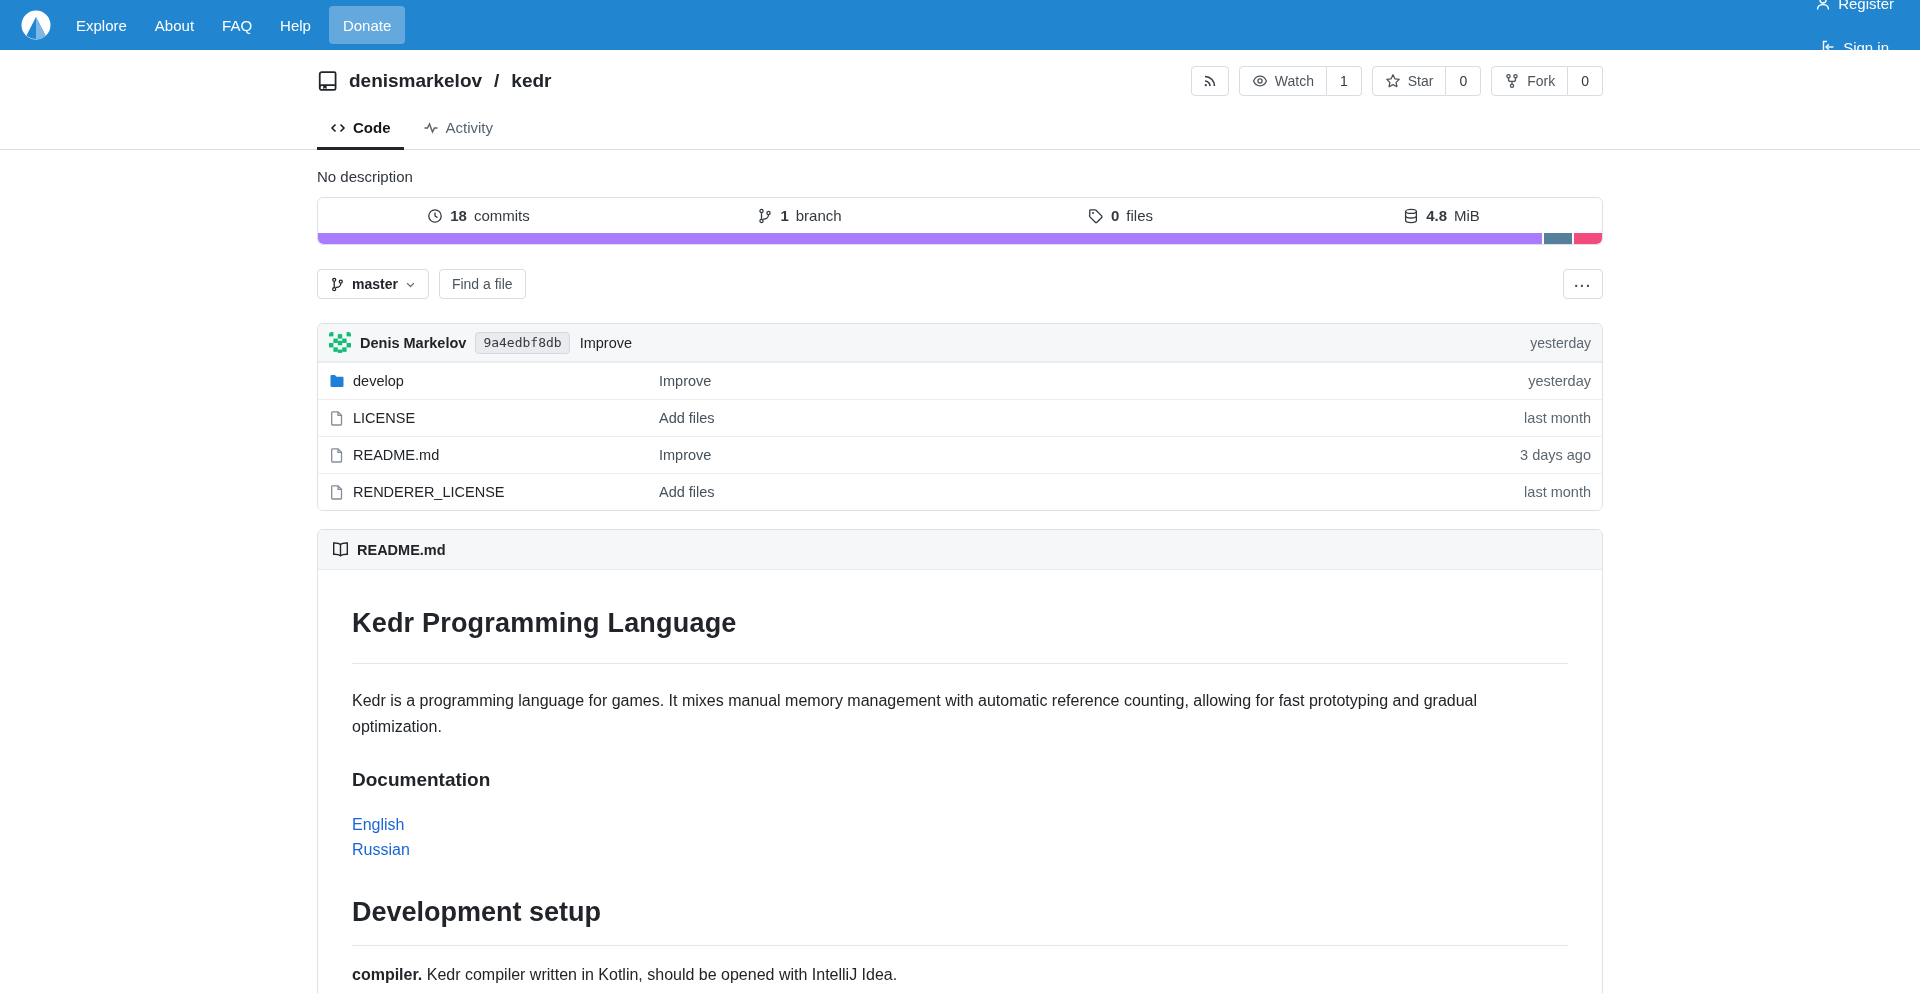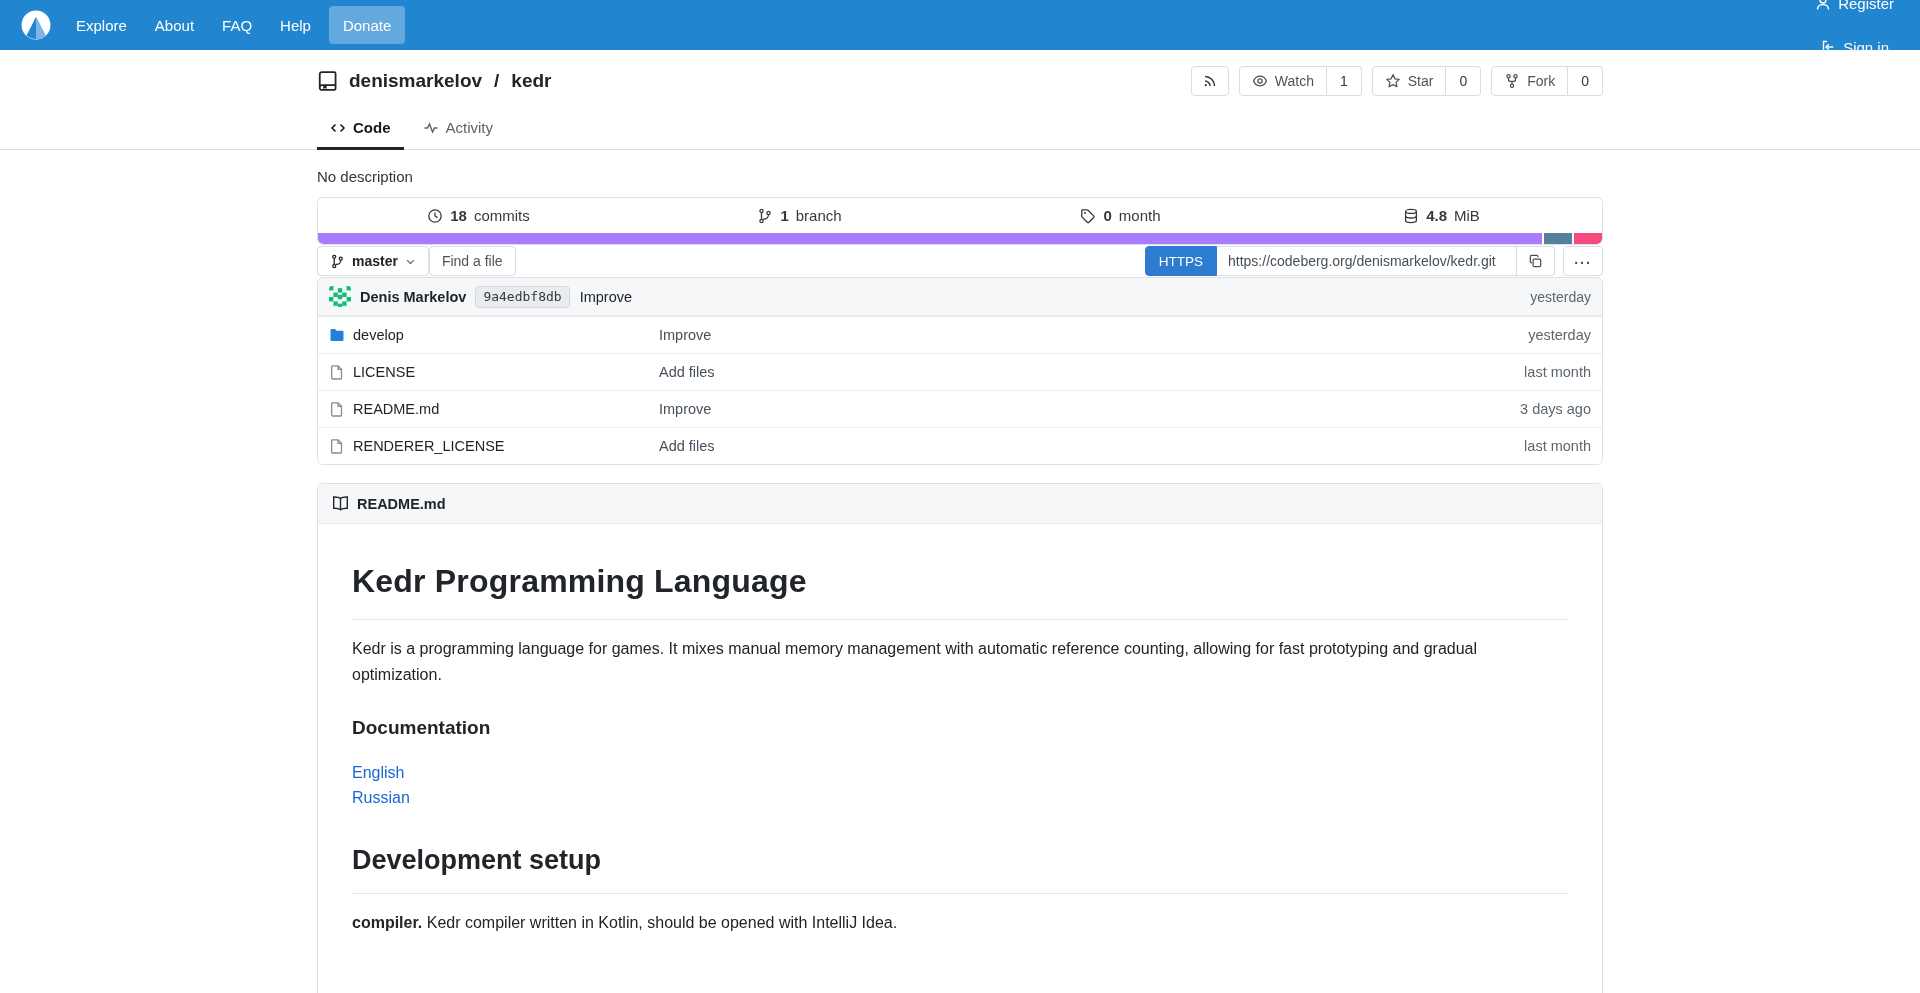--- a/index.html
+++ b/index.html
@@ -61,21 +61,21 @@
 
   .stats-box { border:1px solid #dde1e6; border-radius:6px; margin-top:12px; overflow:hidden; background:#fff; }
   .stats-row { display:flex; height:35px; }
   .stat { flex:1; display:flex; align-items:center; justify-content:center; gap:7px; font-size:15px; color:#343a40; cursor:pointer; }
   .stat b { font-weight:bold; }
   .lang-bar { display:flex; height:11px; gap:2px; background:#fff; }
   .lang-seg:first-child { border-bottom-left-radius:5px; }
   .lang-seg:last-child { border-bottom-right-radius:5px; }
 
   
-  .toolbar { display:flex; align-items:center; margin:1px 0; }
+  .toolbar { display:flex; align-items:center; margin:24px 0; gap:10px; }
   .btn .bold { font-weight:bold; color:#212529; }
   .clone-area { margin-left:auto; display:flex; align-items:center; gap:8px; }
   .clone-group { display:flex; align-items:stretch; }
   .proto-btn {
     background:#2e7cd0; color:#fff; border:1px solid #2e7cd0;
     border-radius:4px 0 0 4px; padding:0 13px; display:flex; align-items:center;
     font-size:13.5px; cursor:pointer; height:30px;
   }
   .clone-url {
     width:300px; height:30px; border:1px solid #d8dde3; border-left:none;
@@ -113,21 +113,21 @@
   .file-time { color:#5c6670; text-align:right; }
 
   
   .readme-box { border:1px solid #dde1e6; border-radius:6px; margin-top:18px; background:#fff; overflow:hidden; }
   .readme-header {
     display:flex; align-items:center; gap:8px; padding:11px 14px;
     background:#f6f7f9; border-bottom:1px solid #e7eaee; font-weight:bold; font-size:14.5px;
   }
   .readme-body { padding:14px 34px 48px; font-size:16px; line-height:1.6; color:#212529; }
   .readme-body h1 {
-    font-size:32px; margin:18px 0 16px; padding-bottom:12px;
+    font-size:27px; margin:18px 0 24px; padding-bottom:18px;
     border-bottom:1px solid #e4e7eb; font-weight:bold; letter-spacing:0.2px;
   }
   .readme-body h2 {
     font-size:27px; margin:28px 0 16px; padding-bottom:11px;
     border-bottom:1px solid #e4e7eb; font-weight:bold;
   }
   .readme-body h3 { font-size:19px; margin:26px 0 14px; font-weight:bold; }
   .readme-body p { margin:16px 0; }
   .readme-body a.mdlink { color:#1a66d6; cursor:pointer; }
   code.inline {
@@ -267,21 +267,21 @@
         </svg>
         <b>1</b>
         <span>branch</span>
       </a>
       <a class="stat">
         <svg width="16" height="16" viewBox="0 0 16 16" fill="none" stroke="#343a40" stroke-width="1.3">
           <path d="M1.8 7 V2.5 a0.7 0.7 0 0 1 0.7 -0.7 H7 a1.5 1.5 0 0 1 1.05 0.44 l5.6 5.6 a1.2 1.2 0 0 1 0 1.7 l-4.66 4.66 a1.2 1.2 0 0 1 -1.7 0 l-5.6 -5.6 A1.5 1.5 0 0 1 1.8 7 Z"></path>
           <circle cx="5" cy="5" r="1" fill="#343a40" stroke="none"></circle>
         </svg>
         <b>0</b>
-        <span>month</span>
+        <span>files</span>
       </a>
       <a class="stat">
         <svg width="16" height="16" viewBox="0 0 16 16" fill="none" stroke="#343a40" stroke-width="1.3">
           <ellipse cx="8" cy="3.4" rx="5.4" ry="2"></ellipse>
             <path d="M2.6 3.4 v9.2 c0 1.1 2.4 2 5.4 2 s5.4 -0.9 5.4 -2 V3.4"></path>
             <path d="M2.6 8 c0 1.1 2.4 2 5.4 2 s5.4 -0.9 5.4 -2"></path>
         </svg>
         <b>4.8</b>
         <span>MiB</span>
       </a>
@@ -304,30 +304,20 @@
       </svg>
       <span class="bold">master</span>
       <svg width="11" height="11" viewBox="0 0 16 16" fill="none" stroke="#6b737c" stroke-width="2">
         <path d="M3 6 l5 5 5 -5"></path>
       </svg>
     </div>
     <div class="btn">
       <span>Find a file</span>
     </div>
     <div class="clone-area">
-      <div class="clone-group">
-        <div class="proto-btn">HTTPS</div>
-        <input class="clone-url" readonly="" value="https://codeberg.org/denismarkelov/kedr.git" style="">
-        <div class="copy-btn">
-          <svg width="15" height="15" viewBox="0 0 16 16" fill="none" stroke="#46505a" stroke-width="1.3">
-            <rect x="5.5" y="5.5" width="8" height="8" rx="1.2"></rect>
-              <path d="M10.5 3.5 v-0.8 a1.2 1.2 0 0 0 -1.2 -1.2 H3.7 a1.2 1.2 0 0 0 -1.2 1.2 v5.6 a1.2 1.2 0 0 0 1.2 1.2 h0.8"></path>
-          </svg>
-        </div>
-      </div>
       <div class="btn icon-btn more-btn">
         <span class="dots">...</span>
       </div>
     </div>
   </div>
 
   <div class="files-box">
     <div class="commit-row">
       <div class="avatar">
         <svg width="22" height="22" viewBox="0 0 10 10">

